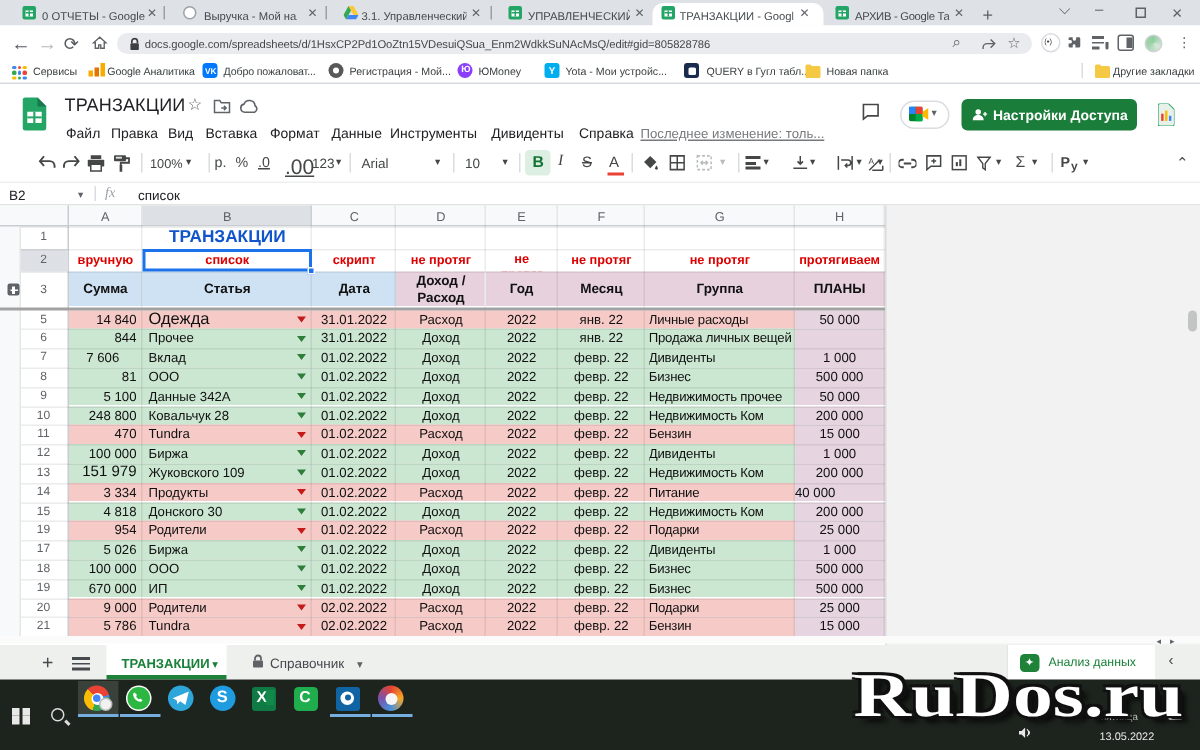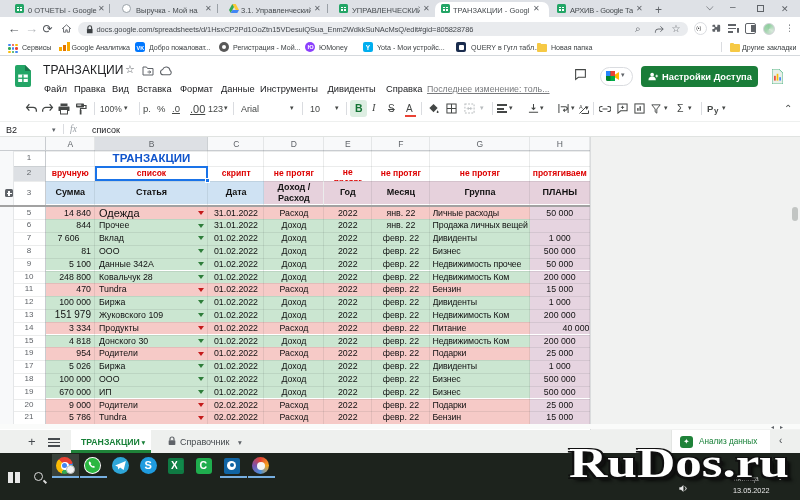--- a/index.html
+++ b/index.html
@@ -192,21 +192,21 @@
       <path d="M18 5h4v6H11v3" fill="none" stroke="#444746" stroke-width="2.4"></path>
       <rect x="9.5" y="14" width="3.5" height="9" fill="#444746"></rect>
     </svg>
 <div class="a" style="left:93.5px;top:102px;width:1px;height:13px;background:#dadce0;"></div>
 <div class="a" style="left:100px;top:104px;font-size:8.5px;color:#444746;white-space:nowrap;">100%</div>
 <div class="a" style="left:124px;top:104px;font-size:7px;color:#444746;white-space:nowrap;">▾</div>
 <div class="a" style="left:138.5px;top:102px;width:1px;height:13px;background:#dadce0;"></div>
 <div class="a" style="left:143px;top:103px;font-size:9.5px;color:#444746;white-space:nowrap;">р.</div>
 <div class="a" style="left:157px;top:103px;font-size:9.5px;color:#444746;white-space:nowrap;">%</div>
 <div class="a" style="left:172px;top:103px;font-size:9.5px;color:#444746;white-space:nowrap;text-decoration:underline;">.0</div>
-<div class="a" style="left:190px;top:103px;font-size:11px;color:#444746;white-space:nowrap;text-decoration:underline;">.00</div>
+<div class="a" style="left:190px;top:103px;font-size:14px;color:#444746;white-space:nowrap;text-decoration:underline;">.00</div>
 <div class="a" style="left:208px;top:103.5px;font-size:9px;color:#444746;white-space:nowrap;">123</div>
 <div class="a" style="left:224px;top:104px;font-size:7px;color:#444746;white-space:nowrap;">▾</div>
 <div class="a" style="left:232.5px;top:102px;width:1px;height:13px;background:#dadce0;"></div>
 <div class="a" style="left:241px;top:103.5px;font-size:9px;color:#444746;white-space:nowrap;">Arial</div>
 <div class="a" style="left:290px;top:104px;font-size:7px;color:#444746;white-space:nowrap;">▾</div>
 <div class="a" style="left:301.5px;top:102px;width:1px;height:13px;background:#dadce0;"></div>
 <div class="a" style="left:310px;top:103.5px;font-size:9px;color:#444746;white-space:nowrap;">10</div>
 <div class="a" style="left:335px;top:104px;font-size:7px;color:#444746;white-space:nowrap;">▾</div>
 <div class="a" style="left:345.5px;top:102px;width:1px;height:13px;background:#dadce0;"></div>
 <div class="a" style="left:350px;top:99.5px;width:17px;height:17px;background:#ddeee2;border-radius:3px;"></div>
@@ -411,21 +411,21 @@
 <div class="a" style="left:45.5px;top:321.7px;width:484.5px;height:12.8px;background:#f6cac7;"></div>
 <div class="a" style="left:530px;top:321.7px;width:59.5px;height:12.8px;background:#e6d4e0;"></div>
 <div class="a" style="left:45.5px;width:45.5px;text-align:right;top:321.7px;height:12.8px;line-height:12.8px;font-size:8.8px;color:#111;overflow:hidden;">3 334</div>
 <div class="a" style="left:99px;width:95px;text-align:left;top:321.7px;height:12.8px;line-height:12.8px;font-size:8.8px;color:#111;overflow:hidden;">Продукты</div>
 <div class="a" style="left:198px;top:326px;width:0;height:0;border-left:3.5px solid transparent;border-right:3.5px solid transparent;border-top:4.5px solid #c41a1a;"></div>
 <div class="a" style="left:208px;width:50px;text-align:right;top:321.7px;height:12.8px;line-height:12.8px;font-size:8.8px;color:#111;overflow:hidden;">01.02.2022</div>
 <div class="a" style="left:264.4px;width:59.1px;text-align:center;top:321.7px;height:12.8px;line-height:12.8px;font-size:8.8px;color:#111;overflow:hidden;">Расход</div>
 <div class="a" style="left:323.5px;width:48.5px;text-align:center;top:321.7px;height:12.8px;line-height:12.8px;font-size:8.8px;color:#111;overflow:hidden;">2022</div>
 <div class="a" style="left:372px;width:57.8px;text-align:center;top:321.7px;height:12.8px;line-height:12.8px;font-size:8.8px;color:#111;overflow:hidden;">февр. 22</div>
 <div class="a" style="left:432.5px;width:97px;text-align:left;letter-spacing:-0.15px;top:321.7px;height:12.8px;line-height:12.8px;font-size:8.8px;color:#111;overflow:hidden;">Питание</div>
-<div class="a" style="left:530px;width:59.5px;text-align:right;top:321.7px;height:12.8px;line-height:12.8px;font-size:8.8px;color:#111;overflow:hidden;">40 000</div>
+<div class="a" style="left:530px;width:59.5px;text-align:left;top:321.7px;height:12.8px;line-height:12.8px;font-size:8.8px;color:#111;overflow:hidden;">40 000</div>
 <div class="a" style="left:45.5px;top:334.5px;width:484.5px;height:12.8px;background:#cbe6d1;"></div>
 <div class="a" style="left:530px;top:334.5px;width:59.5px;height:12.8px;background:#e6d4e0;"></div>
 <div class="a" style="left:45.5px;width:45.5px;text-align:right;top:334.5px;height:12.8px;line-height:12.8px;font-size:8.8px;color:#111;overflow:hidden;">4 818</div>
 <div class="a" style="left:99px;width:95px;text-align:left;top:334.5px;height:12.8px;line-height:12.8px;font-size:8.8px;color:#111;overflow:hidden;">Донского 30</div>
 <div class="a" style="left:198px;top:338.8px;width:0;height:0;border-left:3.5px solid transparent;border-right:3.5px solid transparent;border-top:4.5px solid #2e7d3a;"></div>
 <div class="a" style="left:208px;width:50px;text-align:right;top:334.5px;height:12.8px;line-height:12.8px;font-size:8.8px;color:#111;overflow:hidden;">01.02.2022</div>
 <div class="a" style="left:264.4px;width:59.1px;text-align:center;top:334.5px;height:12.8px;line-height:12.8px;font-size:8.8px;color:#111;overflow:hidden;">Доход</div>
 <div class="a" style="left:323.5px;width:48.5px;text-align:center;top:334.5px;height:12.8px;line-height:12.8px;font-size:8.8px;color:#111;overflow:hidden;">2022</div>
 <div class="a" style="left:372px;width:57.8px;text-align:center;top:334.5px;height:12.8px;line-height:12.8px;font-size:8.8px;color:#111;overflow:hidden;">февр. 22</div>
 <div class="a" style="left:432.5px;width:97px;text-align:left;letter-spacing:-0.15px;top:334.5px;height:12.8px;line-height:12.8px;font-size:8.8px;color:#111;overflow:hidden;">Недвижимость Ком</div>

